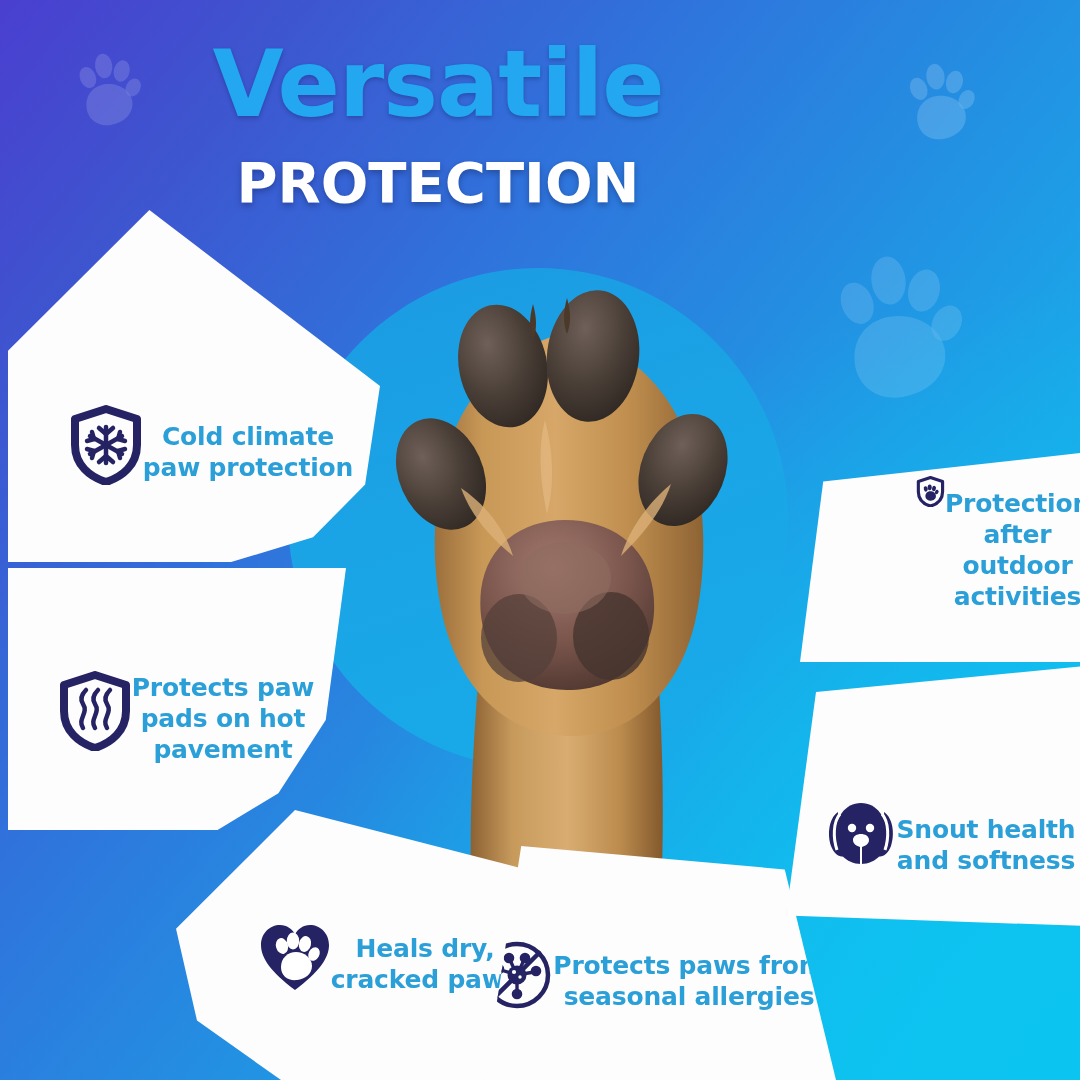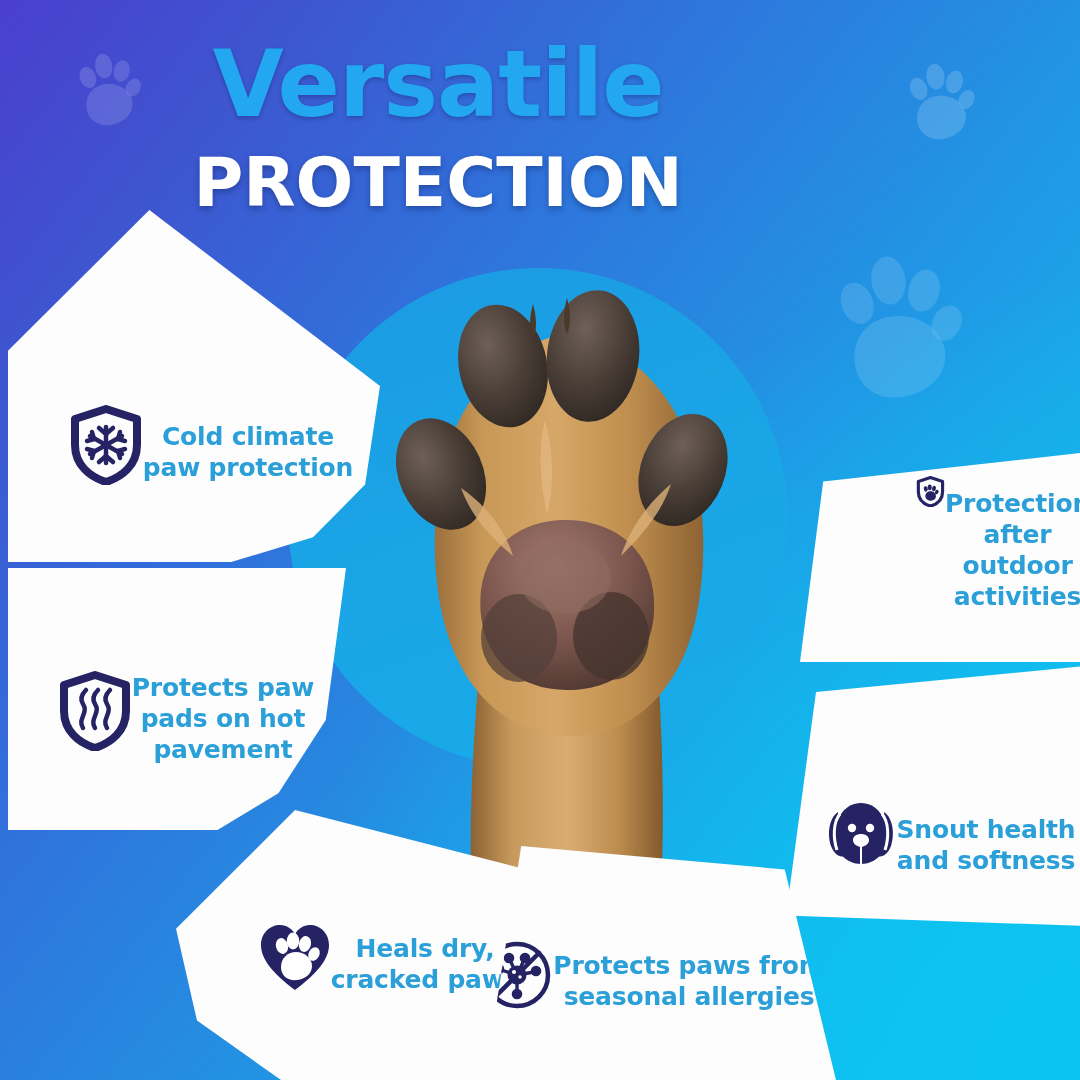--- a/index.html
+++ b/index.html
@@ -28,21 +28,21 @@
   #headline { position:absolute; left:0; top:38px; width:876px; text-align:center; }
   #title-versatile {
     display:block;
     font-size:92px; line-height:94px; font-weight:bold;
     color:#22a7f0; letter-spacing:-1px;
     font-family:"DejaVu Sans", sans-serif;
     text-shadow:0 2px 4px rgba(10,20,70,.30);
   }
   #title-protection {
     display:block; margin-top:10px;
-    font-size:68px; line-height:82px; font-weight:bold;
+    font-size:56px; line-height:82px; font-weight:bold;
     color:#ffffff; letter-spacing:0px;
     font-family:"DejaVu Sans", sans-serif;
     text-shadow:0 3px 6px rgba(10,20,70,.35);
   }
 
   
   #hub {
     position:absolute; left:288px; top:268px; width:500px; height:500px;
     border-radius:50%;
     background:linear-gradient(160deg,#1c9ae2 0%, #1aa4e6 45%, #18ace9 100%);

